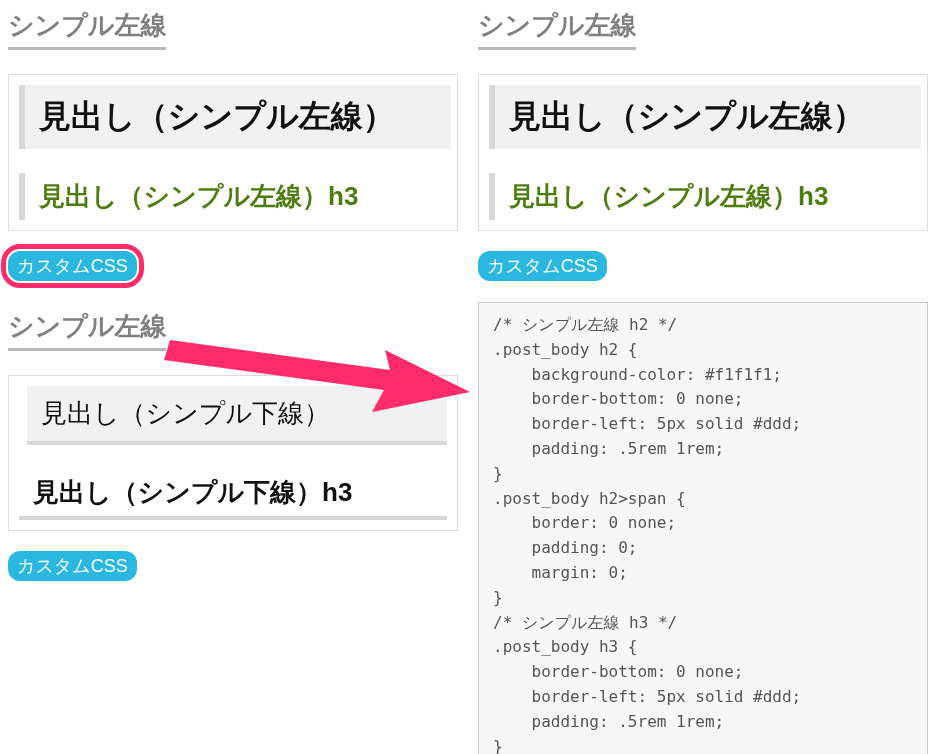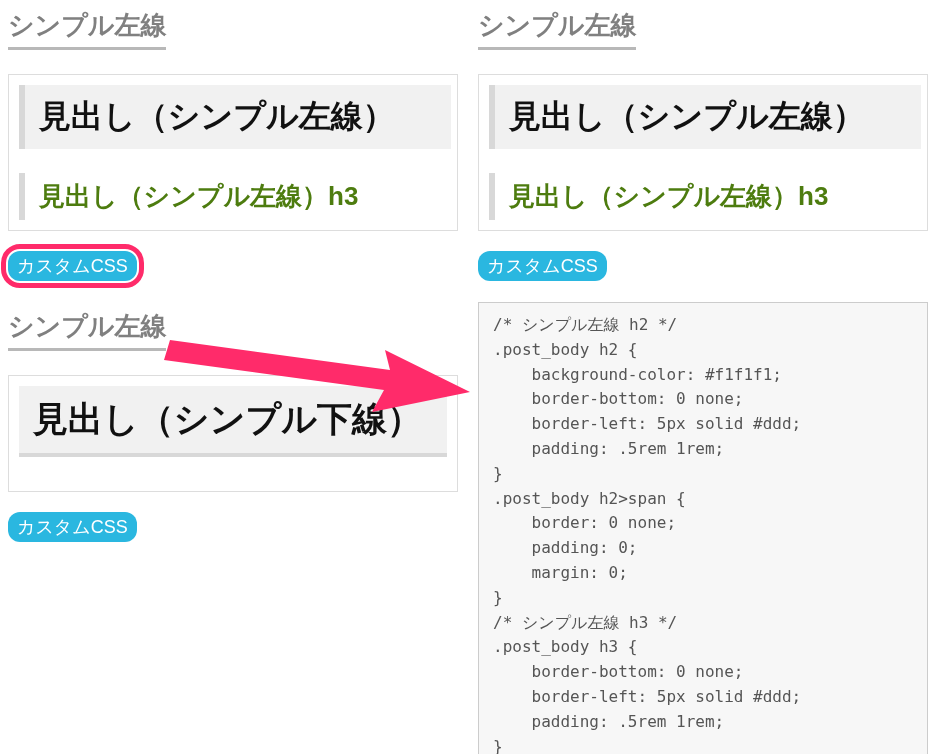--- a/index.html
+++ b/index.html
@@ -54,24 +54,24 @@
     font-weight: 800;
     color: #4d7c0f;
     margin: 0 10px 0 10px;
     white-space: nowrap;
     overflow: hidden;
   }
   .h2-underline {
     background: linear-gradient(#f1f1f1,#f1f1f1);
     border-bottom: 4px solid #d8d8d8;
     padding: 10px 14px;
-    font-size: 35px;
-    font-weight: 700;
+    font-size: 26px;
+    font-weight: 400;
     color: #111;
-    margin: 0 10px 24px 10px;
+    margin: 0 10px 24px 18px;
     white-space: nowrap;
     overflow: hidden;
   }
   .h3-underline {
     border-bottom: 4px solid #d8d8d8;
     padding: 6px 14px;
     font-size: 26px;
     font-weight: 800;
     color: #111;
     margin: 0 10px 0 10px;
@@ -134,20 +134,21 @@
     </div>
 
     <div style="height:28px"></div>
 
     <div class="section-title-wrap">
       <div class="section-title">シンプル左線</div>
     </div>
 
     <div class="preview-box">
       <div class="h2-underline">見出し（シンプル下線）</div>
+      <div class="h3-underline">見出し（シンプル下線）h3</div>
     </div>
 
     <div>
       <span class="css-badge">カスタムCSS</span>
     </div>
 
   </div>
 
   <div class="col">
 

